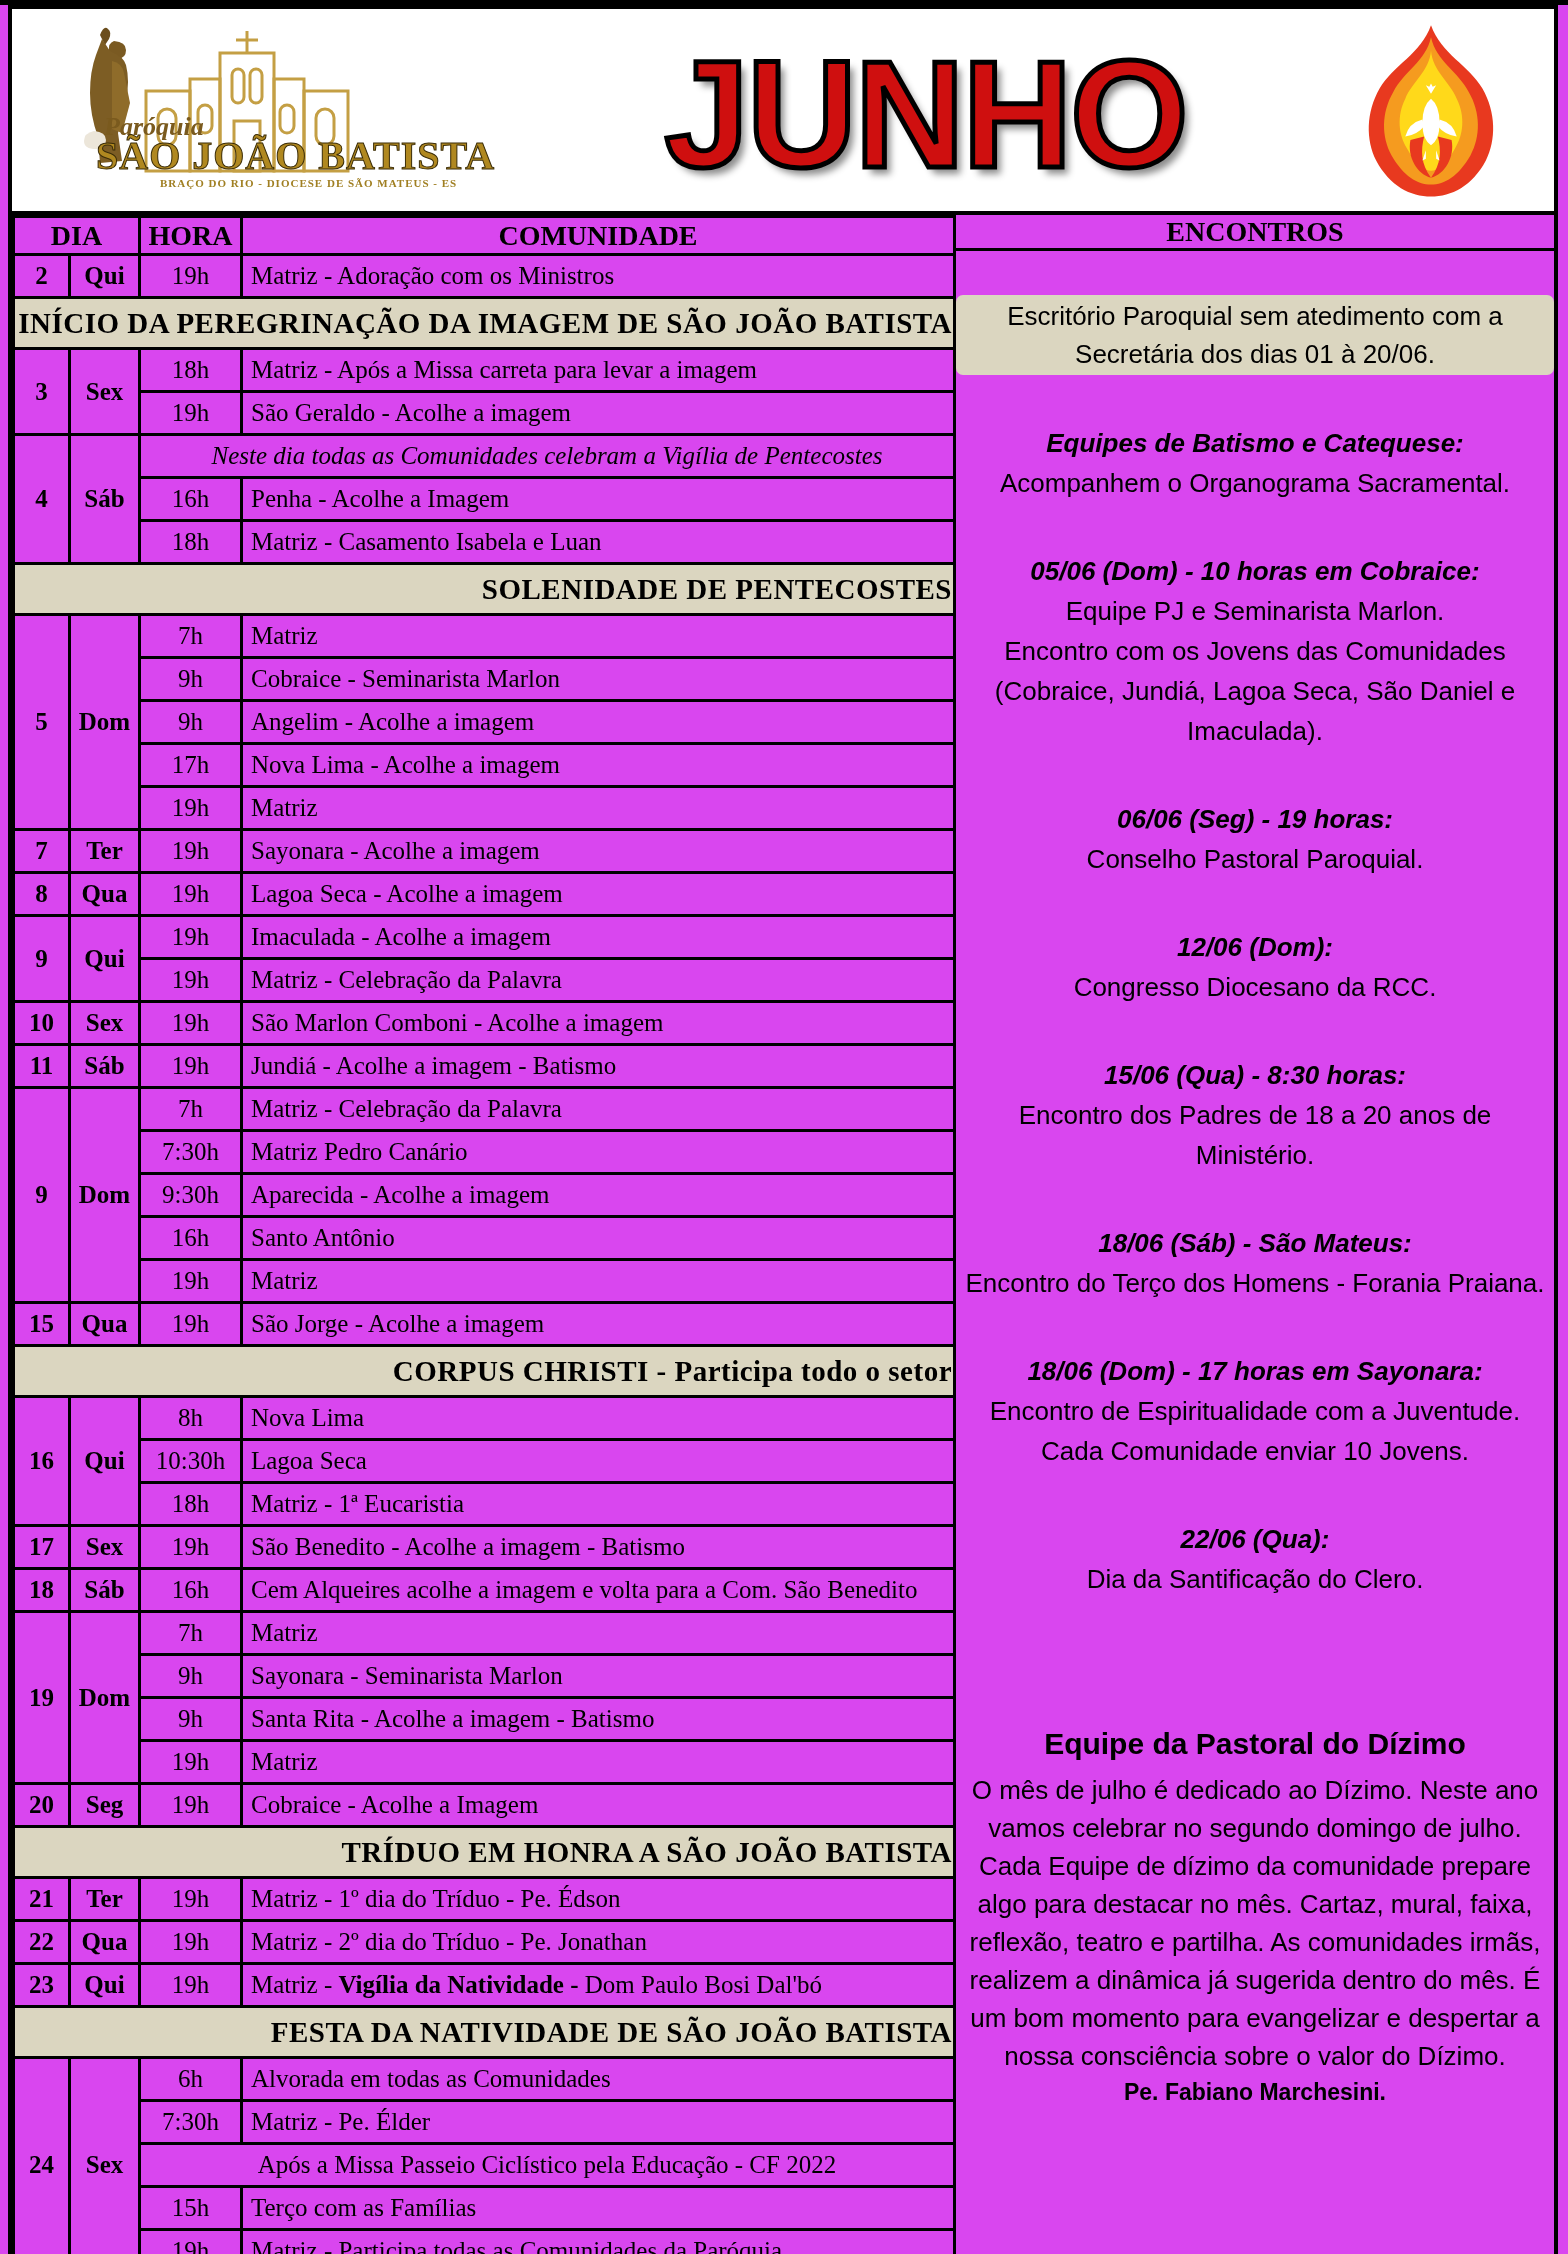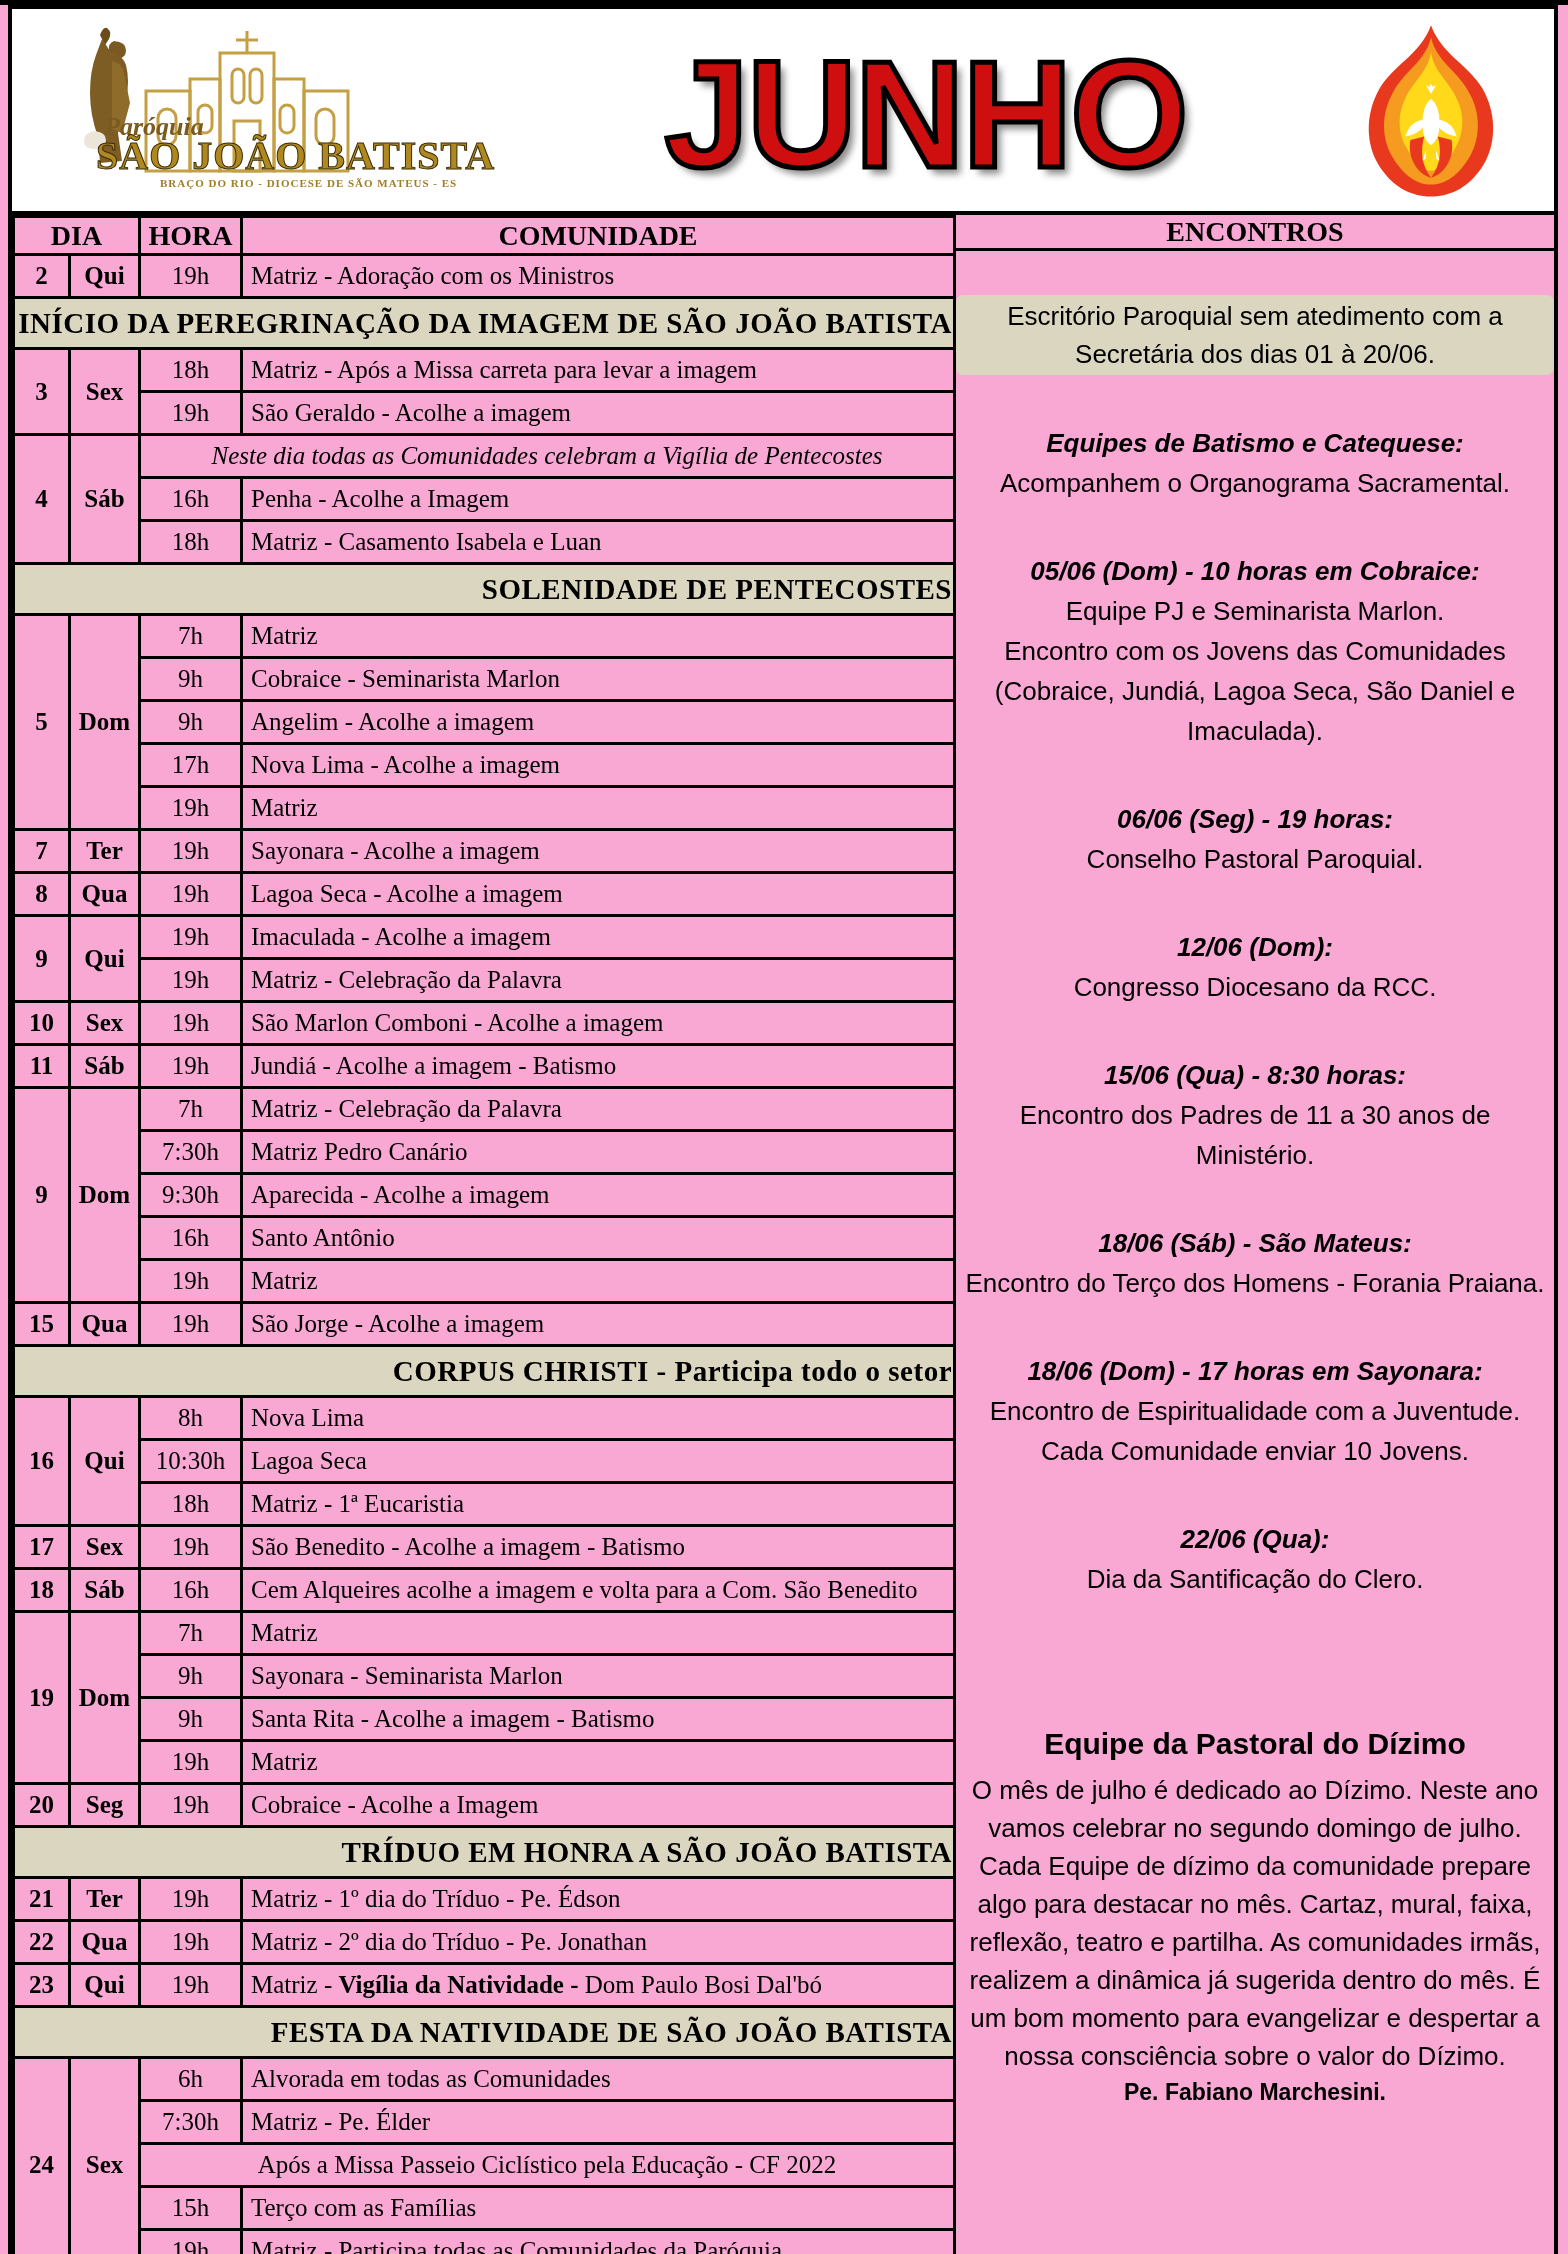--- a/index.html
+++ b/index.html
@@ -1,16 +1,16 @@
 <!DOCTYPE html>
 <html><head>
 <meta charset="utf-8">
 <style>
   html,body{margin:0;padding:0;background:#fff;}
-  .page{position:relative;width:1568px;height:2254px;background:#f9a8d4;
+  .page{position:relative;width:1568px;height:2254px;background:#d946ef;
         font-family:"Liberation Serif",serif;color:#000;overflow:hidden;
         border-top:5px solid #000;box-sizing:border-box;}
   .frame{position:absolute;left:8px;top:0;right:10px;border:4px solid #000;}
   
   .hdr{height:202px;display:flex;align-items:center;justify-content:space-between;
        padding:0 30px;box-sizing:border-box;background:#fff;}
   .logo{width:470px;position:relative;}
   .title{font-family:"Liberation Sans",sans-serif;font-weight:bold;font-size:152px;
          letter-spacing:-2px;color:#cf0f0f;-webkit-text-stroke:5px #000;
          text-shadow:6px 7px 7px rgba(0,0,0,.45);line-height:1;margin-top:8px;}
@@ -366,21 +366,21 @@
             <div class="entry">
               <div class="etitle">06/06 (Seg) - 19 horas:</div>
               <div class="eline">Conselho Pastoral Paroquial.</div>
             </div>
             <div class="entry">
               <div class="etitle">12/06 (Dom):</div>
               <div class="eline">Congresso Diocesano da RCC.</div>
             </div>
             <div class="entry">
               <div class="etitle">15/06 (Qua) - 8:30 horas:</div>
-              <div class="eline">Encontro dos Padres de 11 a 30 anos de Ministério.</div>
+              <div class="eline">Encontro dos Padres de 18 a 20 anos de Ministério.</div>
             </div>
             <div class="entry">
               <div class="etitle">18/06 (Sáb) - São Mateus:</div>
               <div class="eline">Encontro do Terço dos Homens - Forania Praiana.</div>
             </div>
             <div class="entry">
               <div class="etitle">18/06 (Dom) - 17 horas em Sayonara:</div>
               <div class="eline">Encontro de Espiritualidade com a Juventude.</div>
               <div class="eline">Cada Comunidade enviar 10 Jovens.</div>
             </div>

